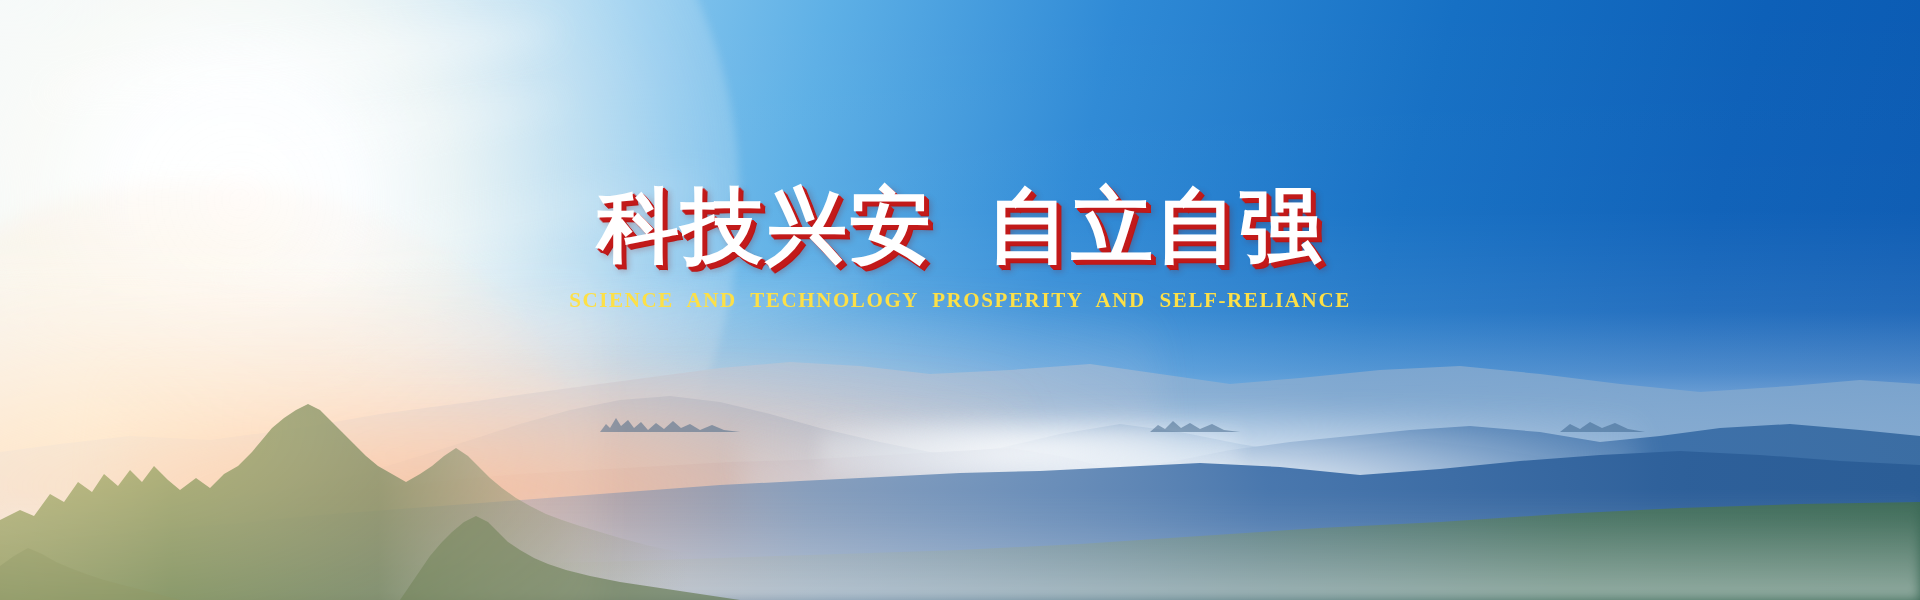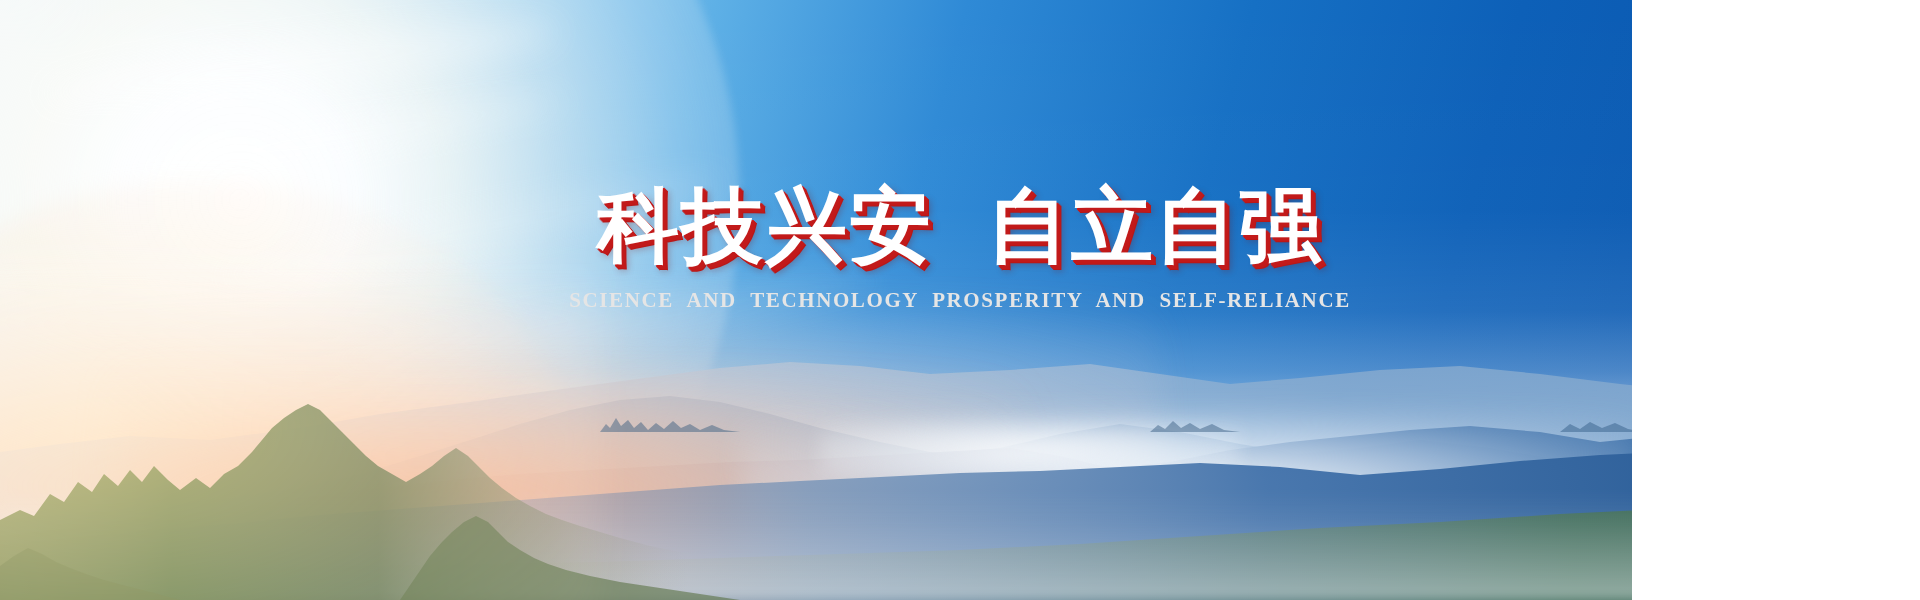--- a/index.html
+++ b/index.html
@@ -3,21 +3,21 @@
 <meta charset="utf-8">
 <style>
   html, body {
     margin: 0;
     padding: 0;
     background: #ffffff;
   }
 
   #banner {
     position: relative;
-    width: 1632px;
+    width: 1920px;
     height: 600px;
     overflow: hidden;
     font-family: "Liberation Sans", sans-serif;
     background: #0d62b8;
   }
 
   
   .sky-base {
     position: absolute;
     inset: 0;
@@ -194,21 +194,21 @@
        6px 6px 7px rgba(120,10,10,0.30);
   }
   .headline .gap { display: inline-block; width: 54px; }
   .subline {
     margin-top: 14px;
     font-family: "Liberation Serif", "DejaVu Serif", serif;
     font-weight: bold;
     font-size: 21px;
     letter-spacing: 1.6px;
     word-spacing: 7px;
-    color: #e5e5e5;
+    color: #fde047;
     white-space: pre;
   }
 </style>
 </head>
 <body>
 
 <div id="banner">
 
   <div class="sky-base"></div>
   <div class="sky-vert"></div>

